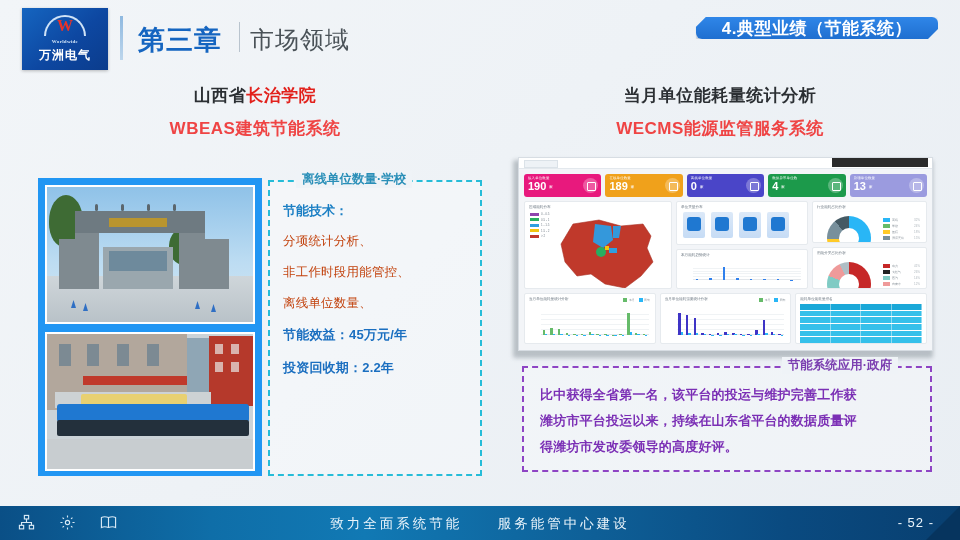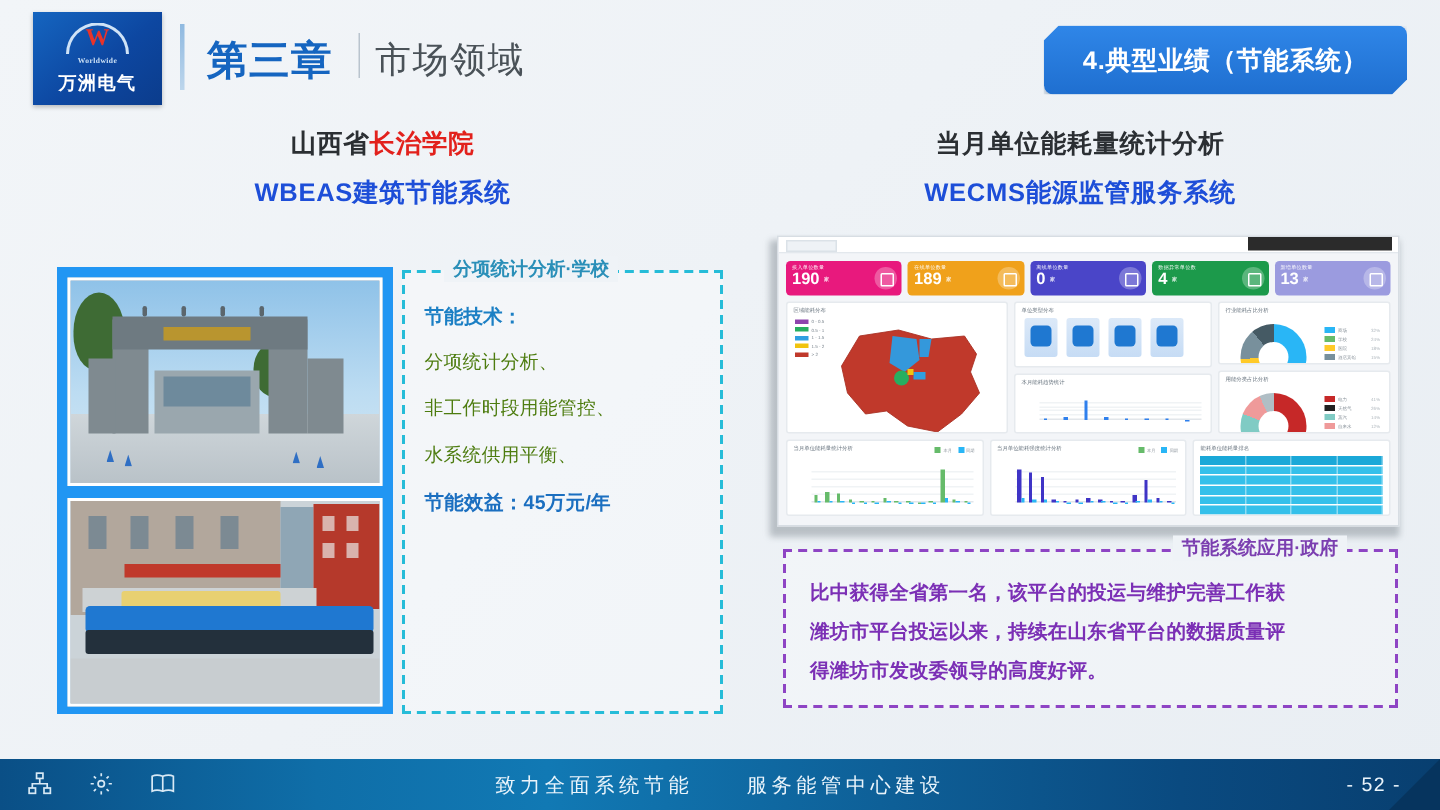--- a/index.html
+++ b/index.html
@@ -34,34 +34,34 @@
   #logo-name { font-size:12px; color:#ffffff; font-weight:bold; letter-spacing:1px; margin-top:3px; }
 
   #hdr-divider { position:absolute; left:120px; top:16px; width:3px; height:44px;
                  background:linear-gradient(#8fb9e0,#bdd6ec); }
   #chapter { position:absolute; left:138px; top:22px; font-size:27px; font-weight:bold;
              color:#1565c0; letter-spacing:1px; }
   #chapter-sep { position:absolute; left:239px; top:22px; width:1px; height:30px; background:#b9c4ce; }
   #section-title { position:absolute; left:250px; top:24px; font-size:24px; color:#4a5258; letter-spacing:1px; }
 
   #badge {
-    position:absolute; right:22px; top:17px; height:46px; padding:0 26px;
+    position:absolute; right:22px; top:17px; height:22px; padding:0 26px;
     background:linear-gradient(#2f86e8,#1f6fd0);
     display:flex; align-items:center; justify-content:center;
     border-radius:6px;
     box-shadow:0 2px 4px rgba(20,60,110,.35);
     clip-path: polygon(10px 0,100% 0,100% calc(100% - 10px),calc(100% - 10px) 100%,0 100%,0 10px);
   }
   #badge-text { color:#fff; font-size:17px; font-weight:bold; letter-spacing:.5px; white-space:nowrap; }
 
   
   .col-title { position:absolute; text-align:center; }
   .col-title .line1 { font-size:17px; font-weight:bold; color:#2b2f33; letter-spacing:.5px; }
   .col-title .line1 .red { color:#e2211c; }
-  .col-title .line2 { font-size:17px; font-weight:bold; color:#1d4ed8; letter-spacing:.5px; margin-top:10px; }
+  .col-title .line2 { font-size:17px; font-weight:bold; color:#ef4444; letter-spacing:.5px; margin-top:10px; }
   #title-left  { left:85px; top:84px; width:340px; }
   #title-right { left:520px; top:84px; width:400px; }
 
   
   #photo-frame {
     position:absolute; left:38px; top:178px; width:224px; height:298px;
     background:#2196f3; padding:7px;
   }
   .photo { width:100%; height:139px; position:relative; overflow:hidden; background:#9fb3c4;
            border:2px solid #ffffff; }
@@ -94,21 +94,21 @@
     position:absolute; left:268px; top:180px; width:214px; height:296px;
     border:2px dashed #26bcd8; background:rgba(255,255,255,.30);
   }
   .legend-title {
     position:absolute; top:-11px; background:#eff3f7; padding:0 6px;
     font-size:12.5px; font-weight:bold; color:#2a8fb8; white-space:nowrap;
   }
   #left-legend { left:26px; }
   #left-box .content { padding:20px 12px 0 13px; }
   #left-box .head { font-size:13px; font-weight:bold; color:#1b7fc4; margin-bottom:13px; }
-  #left-box .item { font-size:12.5px; color:#4d7c0f; margin-bottom:14px; letter-spacing:.2px; }
+  #left-box .item { font-size:12.5px; color:#c2410c; margin-bottom:14px; letter-spacing:.2px; }
   #left-box .kpi { font-size:13px; font-weight:bold; color:#1b6fc0; margin-bottom:15px; letter-spacing:.2px; }
 
   
   #dash-shadow { position:absolute; left:513px; top:160px; width:420px; height:198px;
                  background:rgba(90,100,110,.35); filter:blur(2px); border-radius:2px; }
   #dash {
     position:absolute; left:518px; top:157px; width:415px; height:194px;
     background:#f3f5f8; border:1px solid #d7dde3; overflow:hidden;
   }
   #dash-topbar { height:11px; background:#ffffff; border-bottom:1px solid #e3e8ed; position:relative; }
@@ -257,27 +257,28 @@
     <div class="banner" style="left:36px; top:42px; width:104px; height:9px;"></div>
     <div class="steps" style="left:8px; top:58px; width:156px; height:16px;"></div>
     <div class="plaza"></div>
     <div class="crowd-yellow" style="left:34px; top:60px; width:106px; height:12px;"></div>
     <div class="crowd-blue" style="left:10px;  top:70px; width:192px; height:18px;"></div>
     <div style="position:absolute;left:10px;top:86px;width:192px;height:16px;background:#23303c;border-radius:2px;"></div>
   </div>
 </div>
 
 <div id="left-box">
-  <div class="legend-title" id="left-legend">分项统计分析·学校</div>
+  <div class="legend-title" id="left-legend">离线单位数量·学校</div>
   <div class="content">
     <div class="head">节能技术：</div>
     <div class="item">分项统计分析、</div>
     <div class="item">非工作时段用能管控、</div>
-    <div class="item">水系统供用平衡、</div>
+    <div class="item">离线单位数量、</div>
     <div class="kpi">节能效益：45万元/年</div>
+    <div class="kpi">投资回收期：2.2年</div>
   </div>
 </div>
 
 <div id="dash-shadow"></div>
 <div id="dash">
   <div id="dash-topbar">
     <div id="dash-tab"></div>
     <div id="dash-black"></div>
   </div>
 

